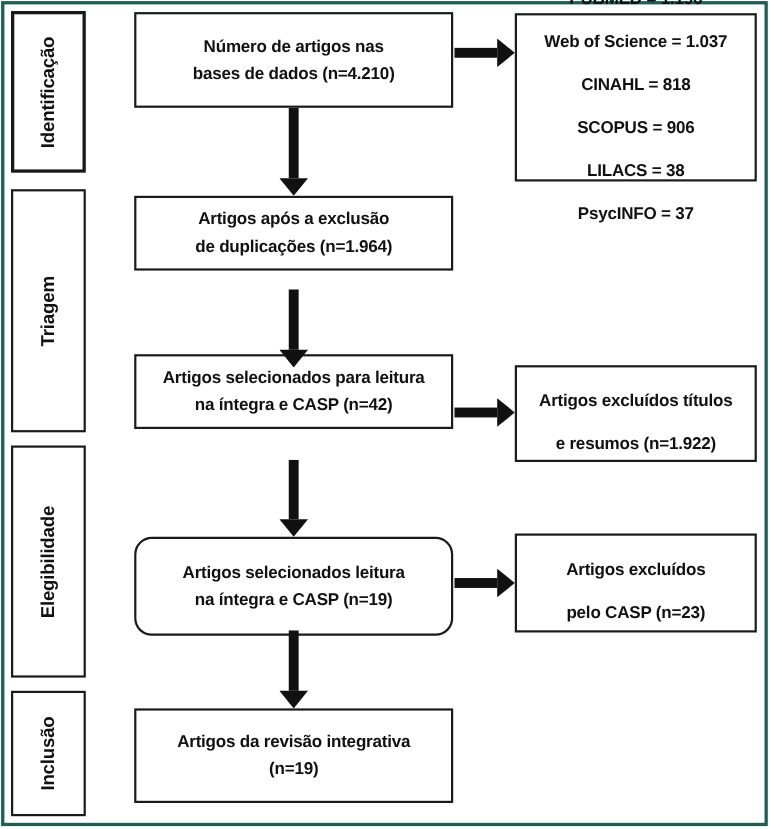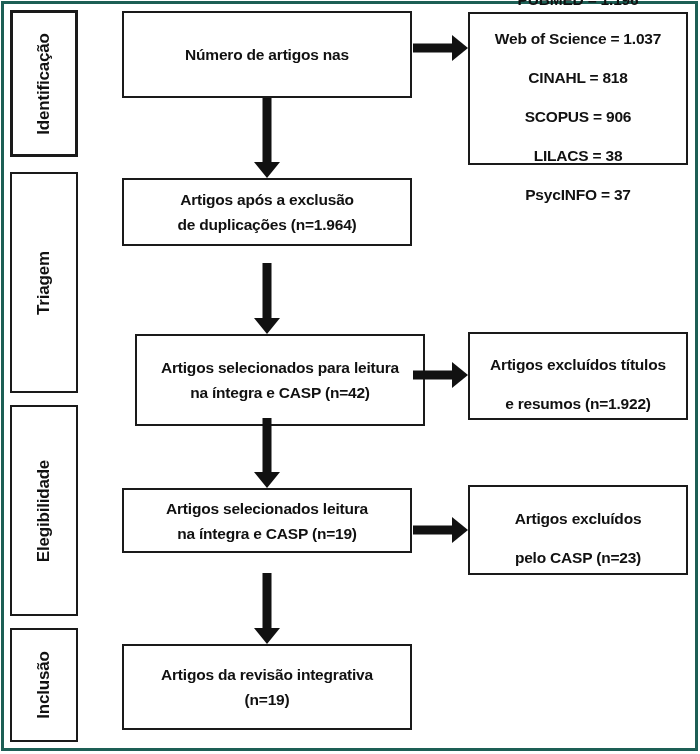--- a/index.html
+++ b/index.html
@@ -73,30 +73,31 @@
   </div>
   <div class="box stage-box" style="top:405px;height:211px;">
     <span class="stage-label">Elegibilidade</span>
   </div>
   <div class="box stage-box" style="top:628px;height:114px;">
     <span class="stage-label">Inclusão</span>
   </div>
 
   <div class="box main-box" style="top:11px;height:87px;">
     <div class="box-line">Número de artigos nas</div>
+    <div class="box-line">bases de dados (n=4.210)</div>
   </div>
   <div class="box main-box" style="top:178px;height:68px;">
     <div class="box-line">Artigos após a exclusão</div>
     <div class="box-line">de duplicações (n=1.964)</div>
   </div>
-  <div class="box main-box" style="top:334px;height:92px;margin-left:13px;">
+  <div class="box main-box" style="top:322px;height:68px;">
     <div class="box-line">Artigos selecionados para leitura</div>
     <div class="box-line">na íntegra e CASP (n=42)</div>
   </div>
-  <div class="box main-box" style="top:488px;height:65px;">
+  <div class="box main-box" style="top:488px;height:90px;border-radius:16px;">
     <div class="box-line">Artigos selecionados leitura</div>
     <div class="box-line">na íntegra e CASP (n=19)</div>
   </div>
   <div class="box main-box" style="top:644px;height:86px;">
     <div class="box-line">Artigos da revisão integrativa</div>
     <div class="box-line">(n=19)</div>
   </div>
 
   <div class="box side-box" style="top:12px;height:153px;">
     <div class="box-line">PUBMED = 1.196</div>

